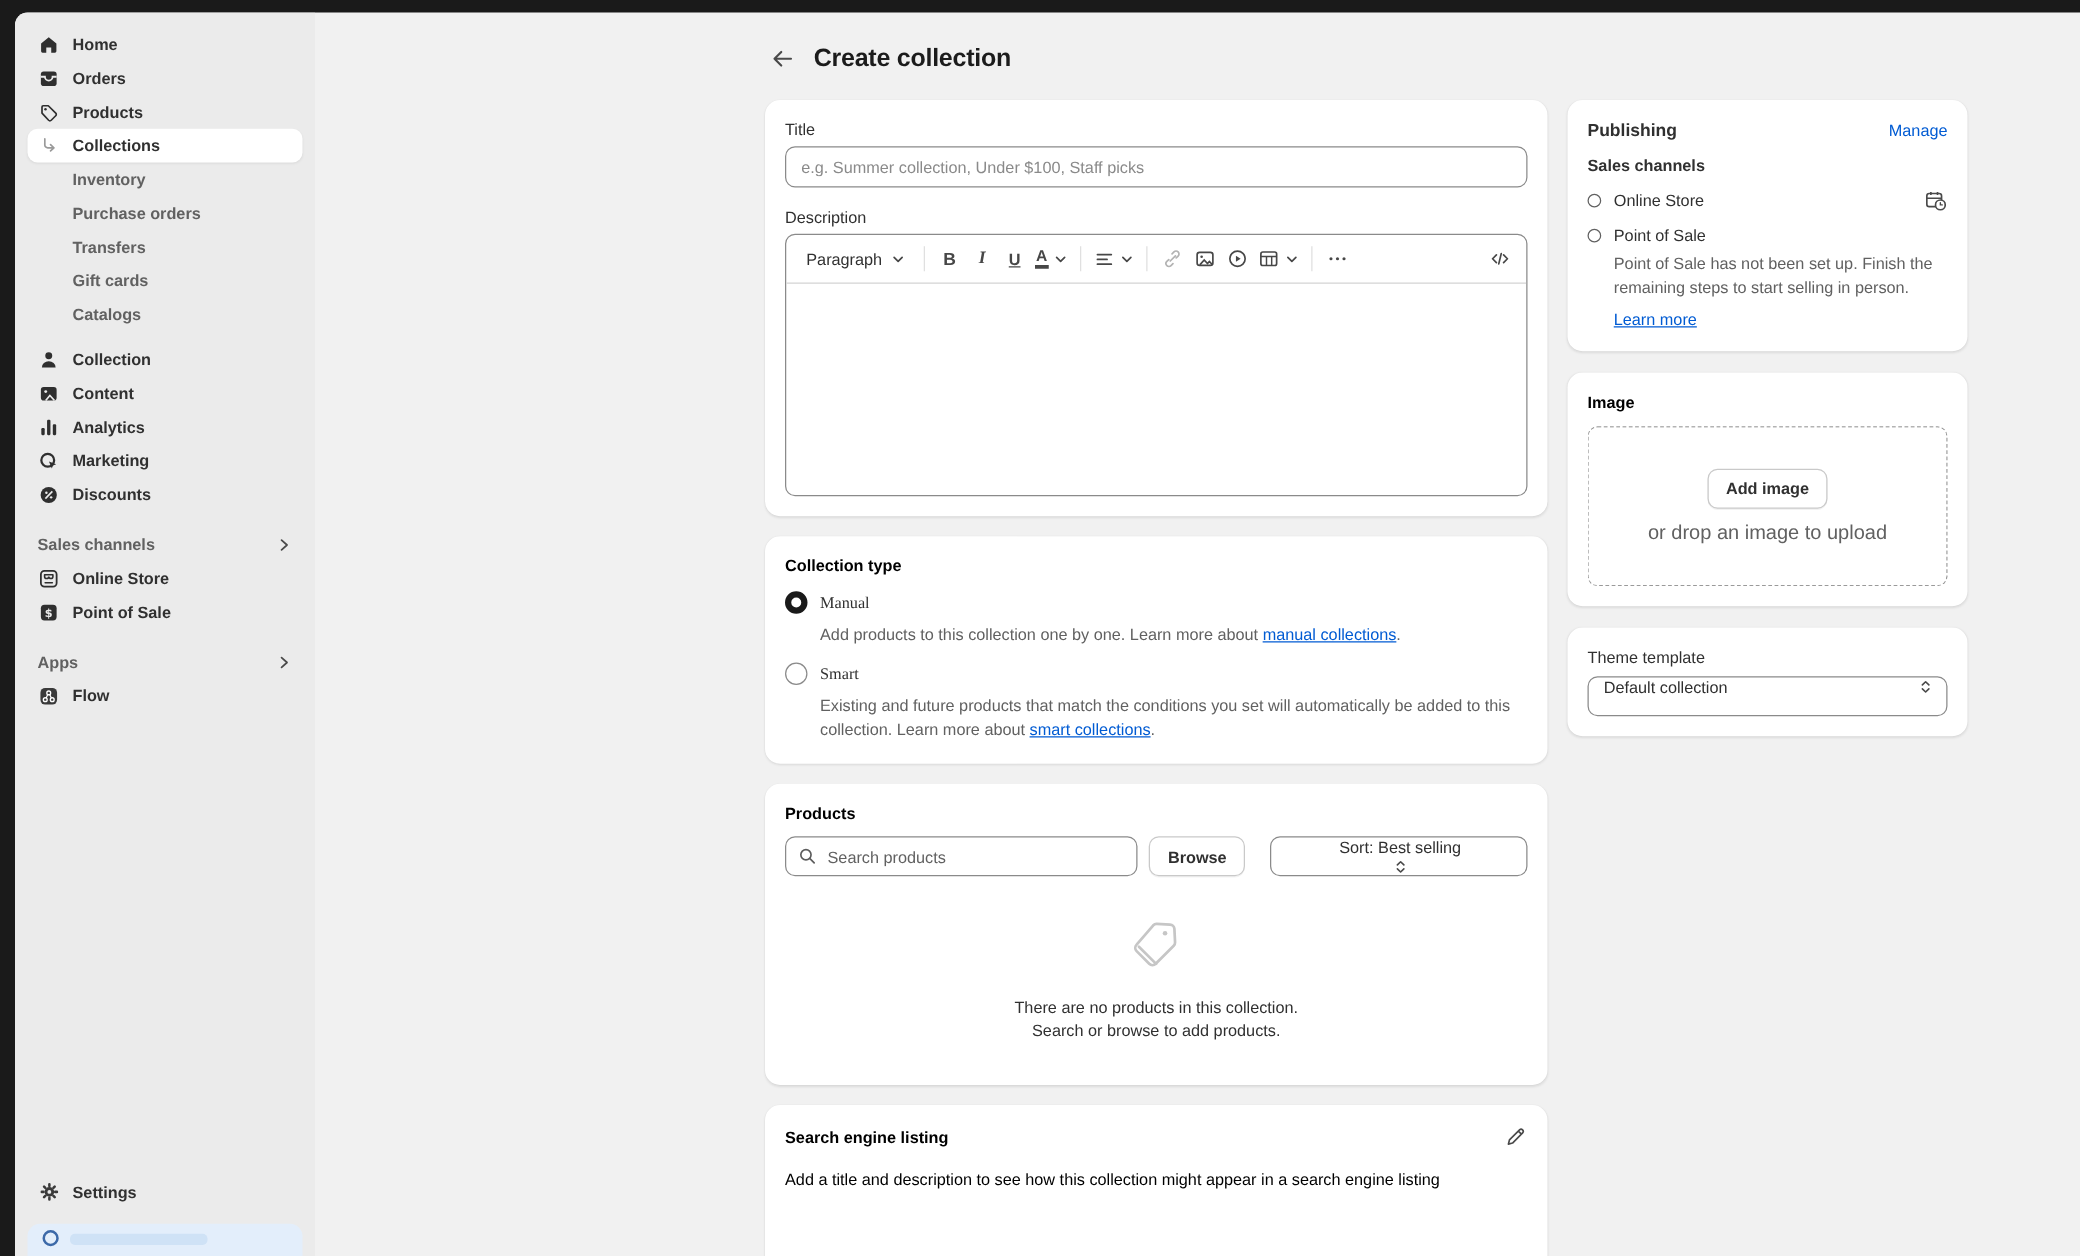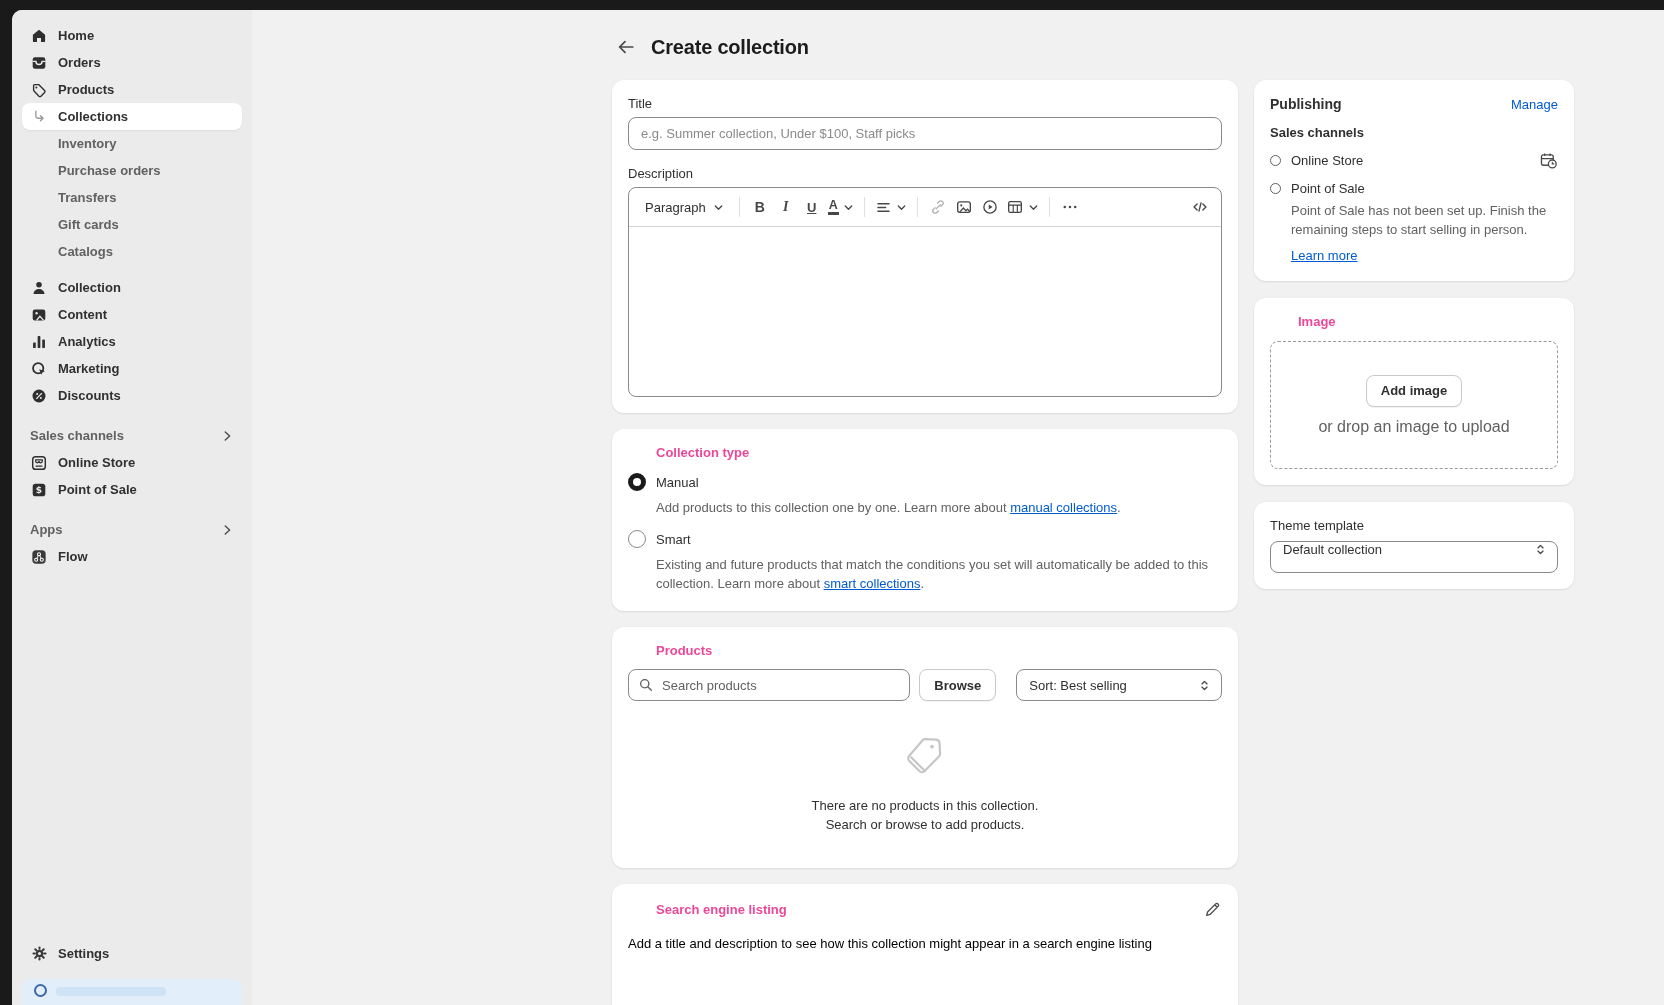--- a/index.html
+++ b/index.html
@@ -52,21 +52,21 @@
   .page-header { display:flex; align-items:center; gap:13px; margin:25px 0 0 2px; }
   .back-btn { width:24px; height:24px; display:flex; align-items:center; justify-content:center; border-radius:6px; cursor:pointer; }
   .page-title { font-size:20px; font-weight:700; color:#1c1c1c; letter-spacing:-.2px; }
   .columns { display:flex; gap:16px; margin-top:21px; align-items:flex-start; }
   .col-main { width:626px; display:flex; flex-direction:column; gap:16px; }
   .col-side { width:320px; display:flex; flex-direction:column; gap:17px; }
   .card {
     background:#fff; border-radius:12px; padding:16px;
     box-shadow:0 1px 2px rgba(26,26,26,.10), 0 0 0 .5px rgba(0,0,0,.02);
   }
-  .card-h { font-size:13px; font-weight:700; color:#ec4899;margin-left:28px; }
+  .card-h { font-size:13px; font-weight:700; color:#000000; }
   .field-label { font-size:13px; color:#303030; margin-bottom:6px; }
   .text-input {
     width:100%; height:33px; border:1px solid #8a8a8a; border-radius:8px;
     padding:0 12px; font-size:13px; font-family:inherit; color:#303030; background:#fff; outline:none;
   }
   .text-input::placeholder { color:#8a8a8a; }
   
   .editor { margin-top:3px; border:1px solid #8a8a8a; border-radius:8px; height:210px; background:#fff; overflow:hidden; }
   .editor-toolbar { display:flex; align-items:center; height:39px; border-bottom:1px solid #d4d4d4; padding:0 8px; }
   .tb-btn {
@@ -82,39 +82,39 @@
   .tb-div { width:1px; height:20px; background:#e0e0e0; margin:0 7px; flex:none; }
   .tb-spacer { flex:1; }
   .editor-body { height:169px; }
   
   .radio-row { display:flex; align-items:center; gap:10px; margin-top:13px; }
   .radio-on {
     width:18px; height:18px; border-radius:50%; background:#fff;
     border:5.5px solid #1a1a1a; flex:none; cursor:pointer;
   }
   .radio-off { width:18px; height:18px; border-radius:50%; background:#fff; border:1.6px solid #8a8a8a; flex:none; cursor:pointer; }
-  .radio-label { font-size:13px; color:#303030; }
+  .radio-label { font-size:13px; color:#303030;font-family:Liberation Serif, serif; }
   .help-text { margin:7px 0 2px 28px; font-size:13px; color:#616161; line-height:19px; max-width:556px; }
   a.lnk, .lnk { color:#005bd3; text-decoration:underline; cursor:pointer; }
   
   .prod-row { display:flex; align-items:center; margin-top:11px; }
   .search-wrap { position:relative; width:289px; }
   .search-wrap .sic { position:absolute; left:10px; top:8px; }
   .search-input { width:100%; height:32px; border:1px solid #8a8a8a; border-radius:8px; padding:0 10px 0 33px; font-size:13px; font-family:inherit; outline:none; background:#fff; }
   .search-input::placeholder { color:#616161; }
   .btn {
     height:32px; padding:0 14px; background:#fff; border:1px solid #c9c9c9; border-radius:8px;
     font-size:13px; font-weight:600; color:#303030; font-family:inherit;
     box-shadow:0 1px 0 rgba(0,0,0,.05); cursor:pointer;
   }
   .browse-btn { margin-left:9px; }
   .sort-select {
     margin-left:20px; width:210px; height:32px; border:1px solid #8a8a8a; border-radius:8px;
     display:flex; align-items:center; justify-content:space-between; padding:0 10px 0 12px;
-    font-size:13px; color:#303030; background:#fff; cursor:pointer;
+    font-size:13px; color:#303030; background:#fff; cursor:pointer;flex-direction:column;
   }
   .empty-state { text-align:center; padding:33px 0 18px 0; }
   .empty-state .line { font-size:13px; color:#303030; line-height:19px; }
   
   .seo-card { min-height:140px; }
   .seo-head { display:flex; align-items:center; justify-content:space-between; }
   .seo-body { margin-top:17px; font-size:13px; color:#000000; }
   
   .pub-head { display:flex; align-items:center; justify-content:space-between; }
   .pub-title { font-size:14px; font-weight:700; }

